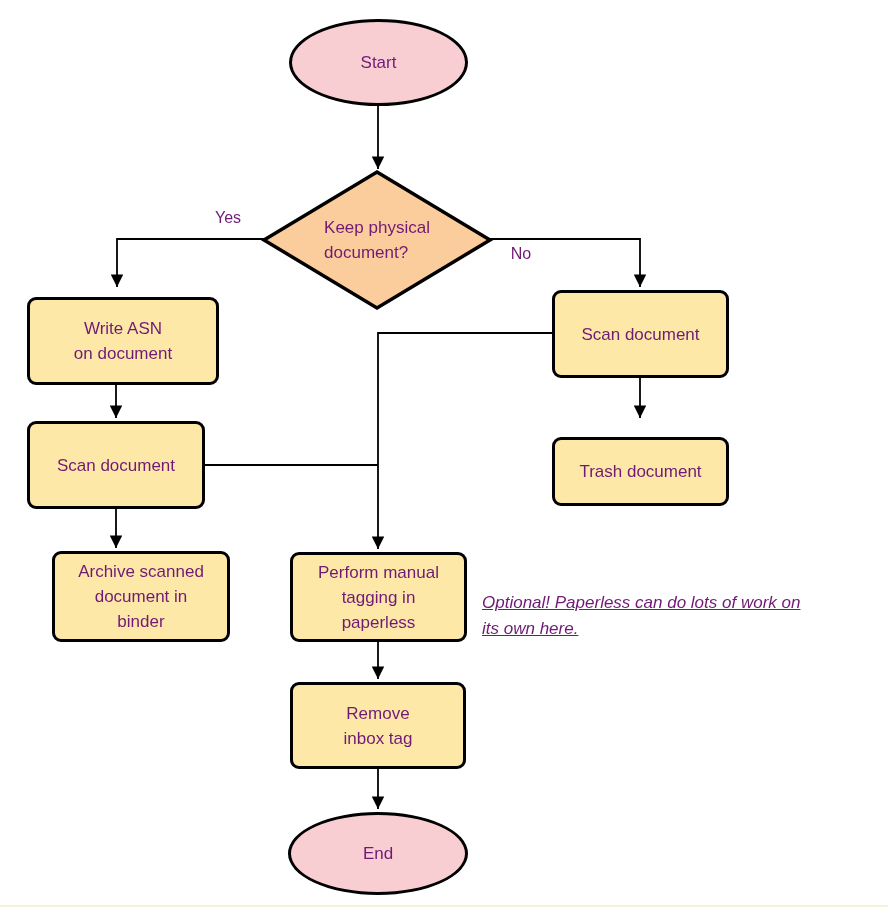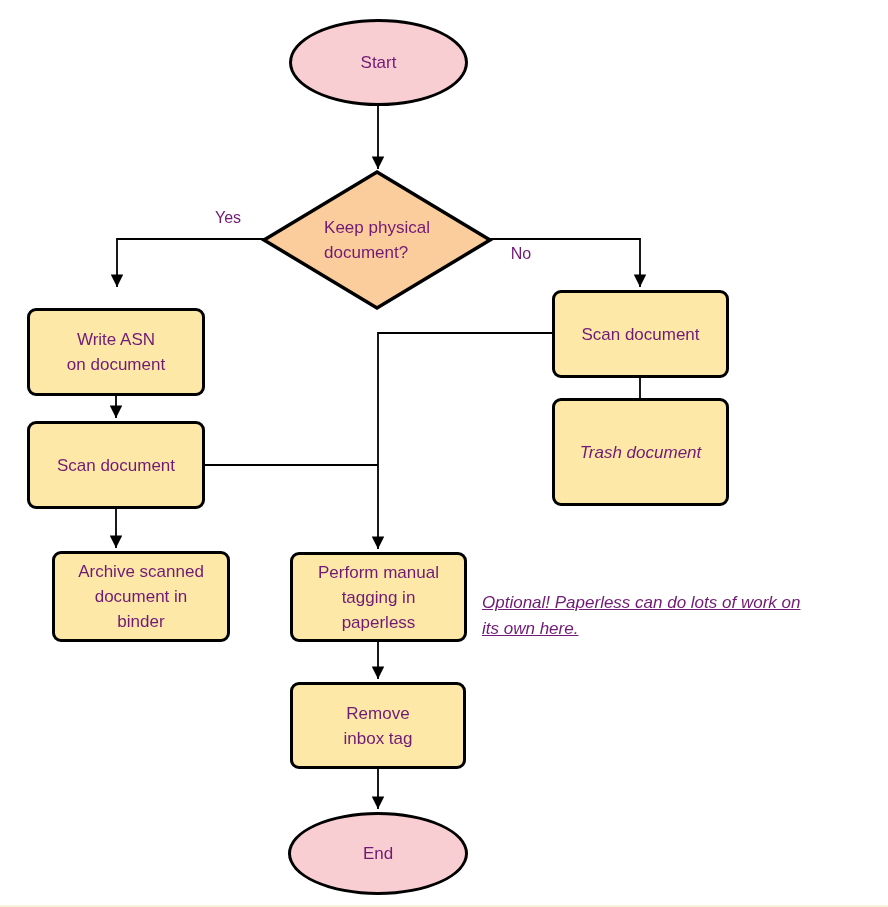--- a/index.html
+++ b/index.html
@@ -122,32 +122,32 @@
 
   <div class="node terminator" style="left:289px; top:19px; width:179px; height:87px;">Start</div>
 
   <div class="decision-label" style="left:277px; top:210px; width:200px; height:60px;">Keep physical
 document?</div>
 
   <div class="edge-label" style="left:198px; top:209px; width:60px;">Yes</div>
 
   <div class="edge-label" style="left:491px; top:209px; width:60px;margin-top:36px;">No</div>
 
-  <div class="node process" style="left:27px; top:308px; width:178px; height:88px;">Write ASN
+  <div class="node process" style="left:27px; top:297px; width:192px; height:88px;">Write ASN
 on document</div>
 
   <div class="node process" style="left:27px; top:421px; width:178px; height:88px;">Scan document</div>
 
   <div class="node process" style="left:27px; top:551px; width:178px; height:91px;margin-left:25px;">Archive scanned
 document in
 binder</div>
 
   <div class="node process" style="left:552px; top:290px; width:177px; height:88px;">Scan document</div>
 
-  <div class="node process" style="left:552px; top:398px; width:177px; height:108px;font-style:italic;">Trash document</div>
+  <div class="node process" style="left:552px; top:437px; width:177px; height:69px;">Trash document</div>
 
   <div class="node process" style="left:290px; top:552px; width:177px; height:90px;">Perform manual
 tagging in
 paperless</div>
 
   <div class="node process" style="left:290px; top:682px; width:176px; height:87px;">Remove
 inbox tag</div>
 
   <div class="node terminator" style="left:288px; top:812px; width:180px; height:83px;">End</div>
 

